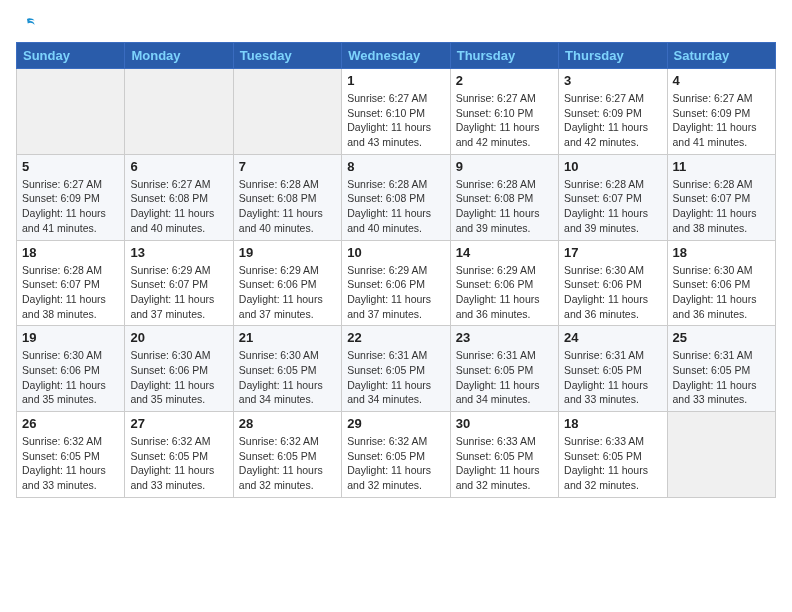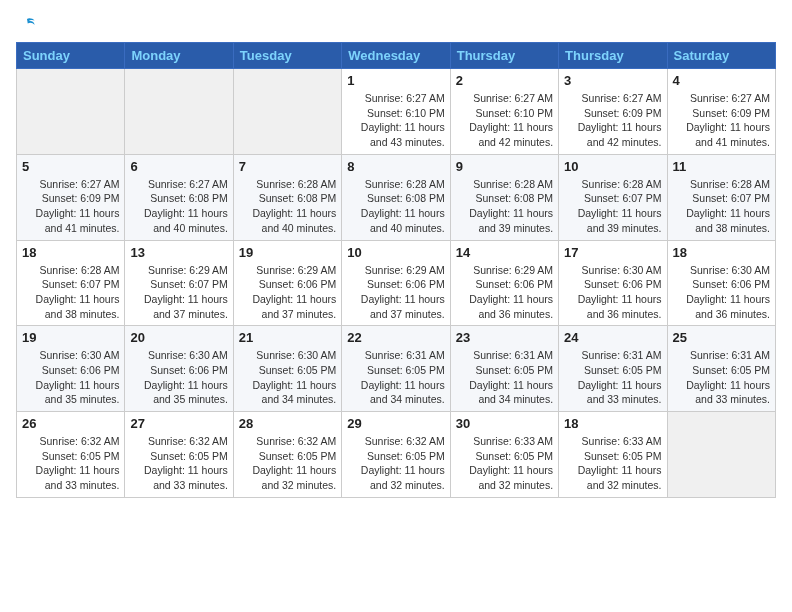--- a/index.html
+++ b/index.html
@@ -75,21 +75,20 @@
     .day-num {
       font-size: 13px;
       font-weight: bold;
       color: #222;
       margin-bottom: 3px;
     }
     .day-info {
       color: #333;
       font-size: 10.5px;
       line-height: 1.4;
-      text-align: right;
     }
     .empty-cell {
       background: #f0f0f0 !important;
     }
   </style>
 </head>
 <body>
 
 <div class="header">
   <div class="logo">

